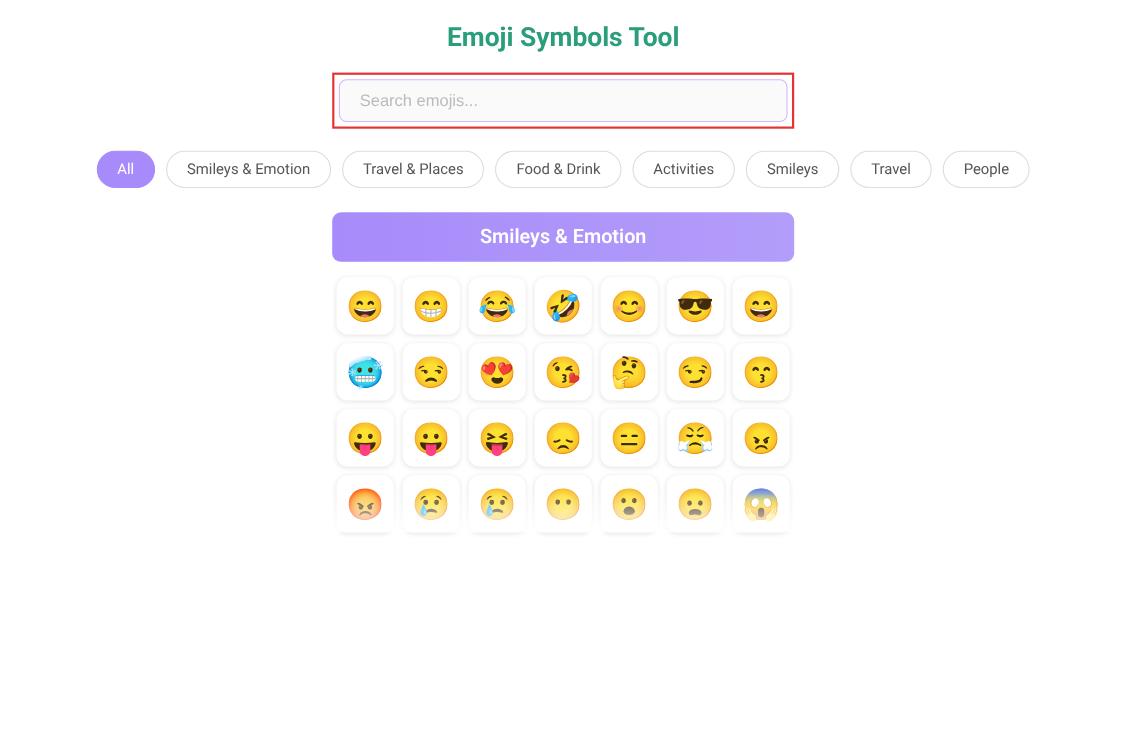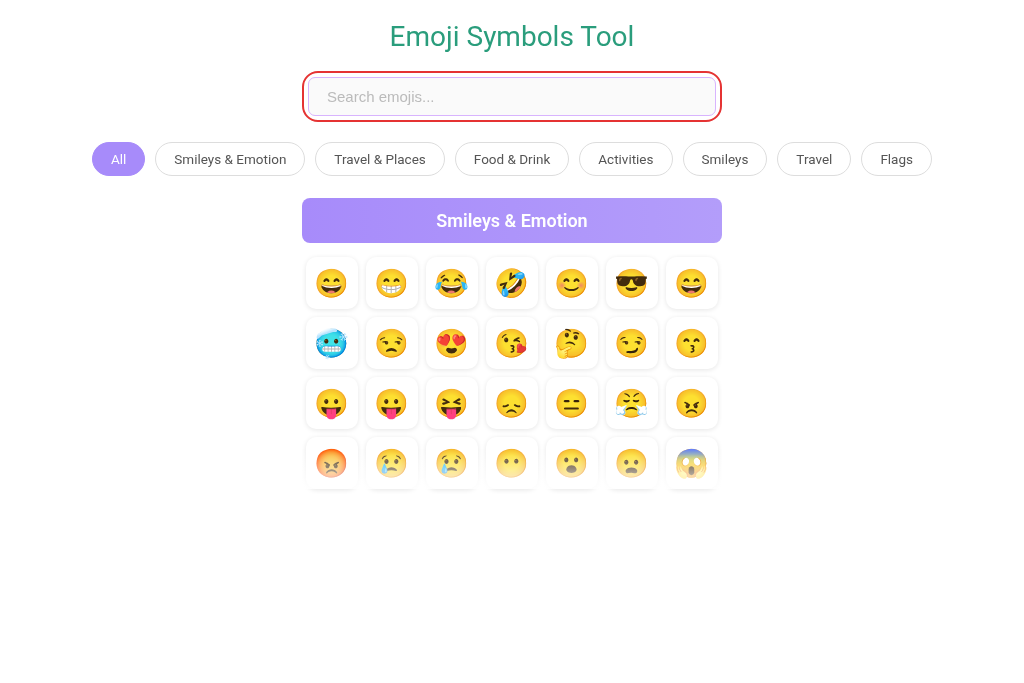--- a/index.html
+++ b/index.html
@@ -6,29 +6,29 @@
     body {
       font-family: -apple-system, BlinkMacSystemFont, 'Segoe UI', Roboto, sans-serif;
       background: #fff;
       display: flex;
       flex-direction: column;
       align-items: center;
       min-height: 683px;
       padding: 20px 10px;
     }
     .page-title {
-      font-size: 28px;
-      font-weight: 400;
+      font-size: 24px;
+      font-weight: 700;
       color: #2a9d7c;
       margin-bottom: 18px;
       text-align: left;
     }
     .search-wrapper {
       border: 2.5px solid #e53333;
-      border-radius: 16px;
+      border-radius: 0;
       padding: 4px;
       margin-bottom: 20px;
       width: 420px;
     }
     .search-input {
       width: 100%;
       padding: 10px 18px;
       border: 1.5px solid #d8b4fe;
       border-radius: 7px;
       font-size: 15px;
@@ -124,21 +124,21 @@
       <button class="cat-btn">Smileys &amp; Emotion</button>
     </div>
   <div class="cat-row" id="cat-row-2">
       <button class="cat-btn">Travel &amp; Places</button>
       <button class="cat-btn">Food &amp; Drink</button>
     </div>
   <div class="cat-row" id="cat-row-3">
       <button class="cat-btn">Activities</button>
       <button class="cat-btn">Smileys</button>
       <button class="cat-btn">Travel</button>
-      <button class="cat-btn">Flags</button>
+      <button class="cat-btn">People</button>
     </div>
 </div>
 
 <div class="section-header">Smileys &amp; Emotion</div>
 
 <div class="fade-bottom">
   <div class="emoji-grid" id="emoji-grid">
       <div class="emoji-cell">😄</div>
       <div class="emoji-cell">😁</div>
       <div class="emoji-cell">😂</div>

